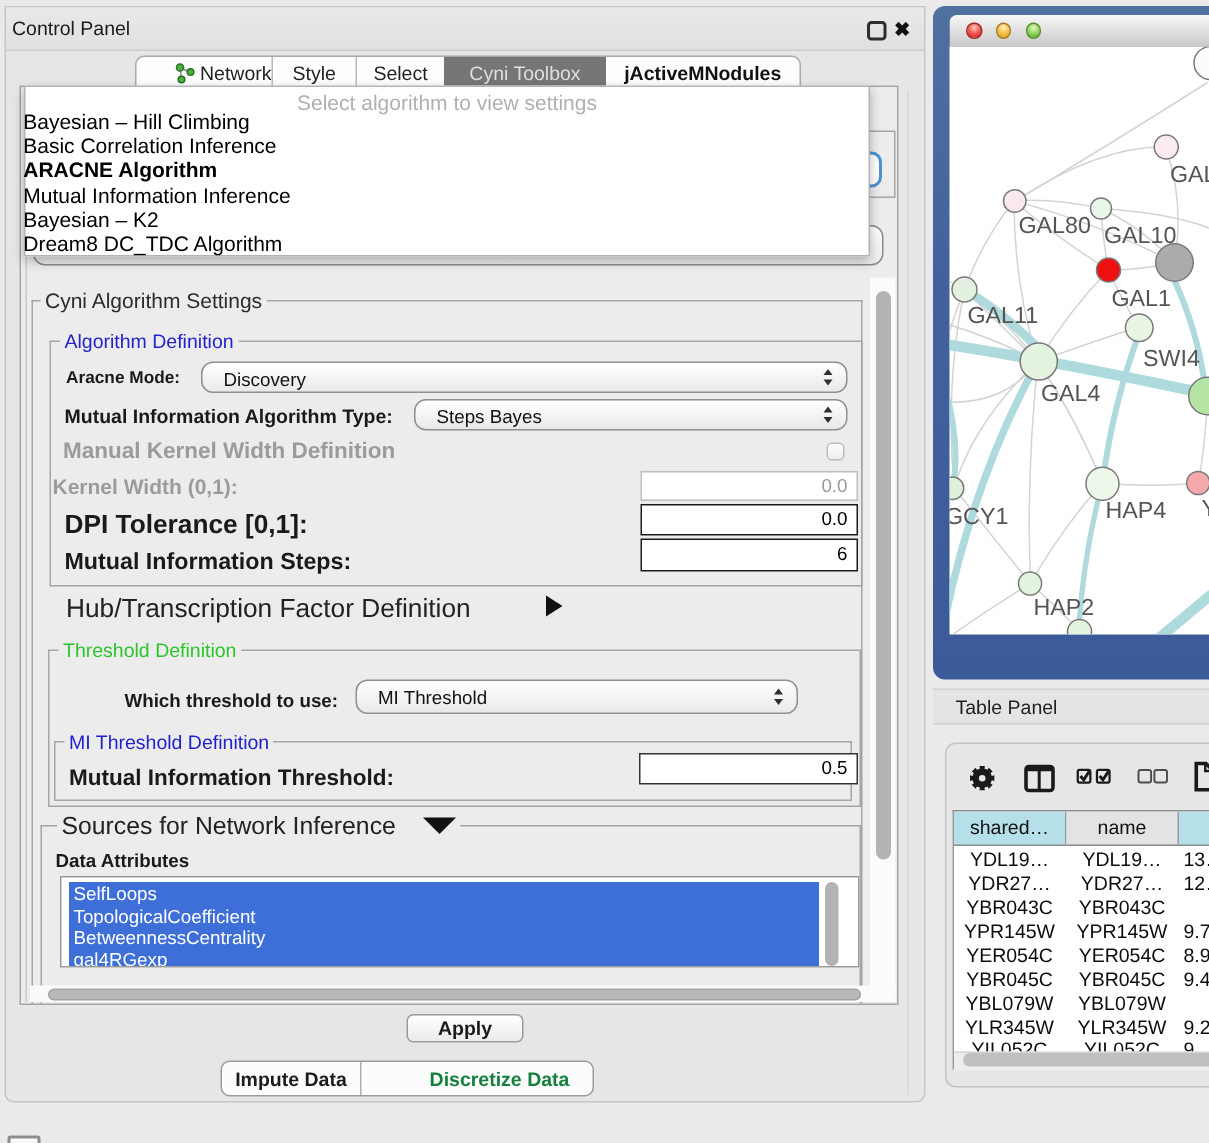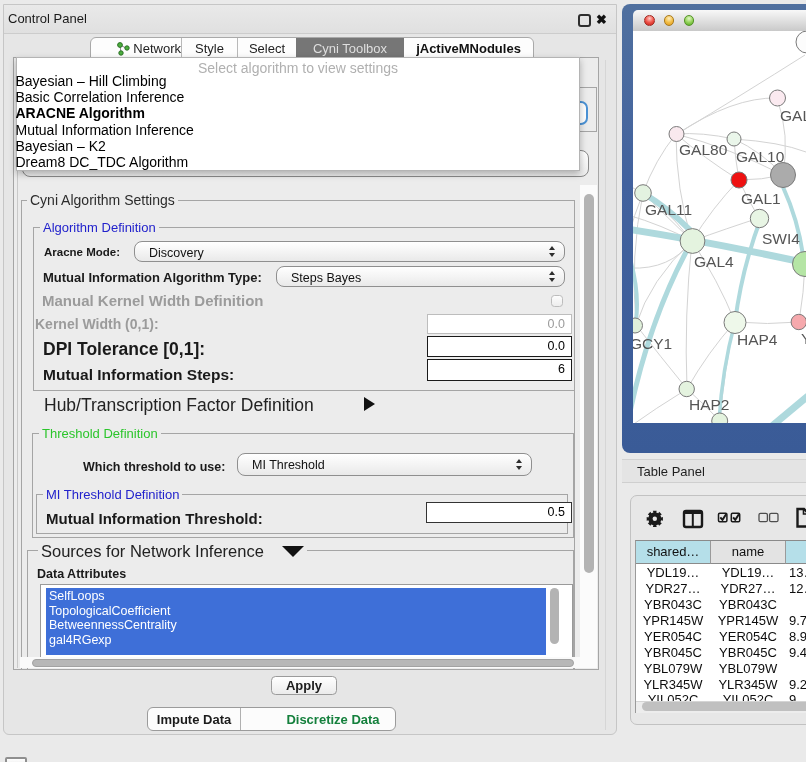--- a/index.html
+++ b/index.html
@@ -126,21 +126,21 @@
   <div class="field" style="left:426px;top:502px;width:146px;height:21px;border:1px solid #333;color:#000;">0.5</div>
 
   <div class="group" style="left:27px;top:550px;width:545px;height:118px;border-bottom:none;">
     <div class="gtitle" style="left:10px;color:#222;font-size:16.5px;top:-10px;line-height:20px;">Sources for Network Inference
       <span style="display:inline-block;width:0;height:0;border-left:11px solid transparent;
       border-right:11px solid transparent;border-top:11px solid #111;vertical-align:0px;margin-left:14px;"></span>
     </div>
   </div>
   <div class="lbl b" style="left:37px;top:567px;">Data Attributes</div>
 
-  <div class="abs" style="left:40px;top:584px;width:533px;height:84px;background:#fff;
+  <div class="abs" style="left:40px;top:584px;width:533px;height:61px;background:#fff;
        border:1px solid #9a9a9a;box-sizing:border-box;overflow:hidden;">
     <div class="abs" style="left:5px;top:3px;width:500px;height:67px;background:#3e6fd8;"></div>
     <div class="abs" style="left:8px;top:4px;font-size:12.5px;color:#fff;line-height:14.5px;white-space:nowrap;">
       SelfLoops<br>TopologicalCoefficient<br>BetweennessCentrality<br>gal4RGexp</div>
     <div class="abs" style="left:509px;top:3px;width:9px;height:56px;background:#b3b3b3;border-radius:4.5px;"></div>
   </div>
 
   <div class="abs" style="left:20px;top:657px;width:577px;height:11px;background:#fafafa;"></div>
   <div class="abs" style="left:32px;top:659px;width:542px;height:8px;background:#b7b7b7;
        border:1px solid #a2a2a2;border-radius:4.5px;box-sizing:border-box;"></div>
@@ -154,21 +154,21 @@
     <div style="position:absolute;left:-1.5px;top:15px;font-size:14px;color:#000;line-height:16.2px;white-space:nowrap;">
       Bayesian – Hill Climbing<br>
       Basic Correlation Inference<br>
       <span style="font-weight:bold;">ARACNE Algorithm</span><br>
       Mutual Information Inference<br>
       Bayesian – K2<br>
       Dream8 DC_TDC Algorithm
     </div>
   </div>
 
-  <div class="abs" style="left:271px;top:676px;width:66px;height:19px;border:1px solid #9b9b9b;
+  <div class="abs" style="left:271px;top:676px;width:78px;height:19px;border:1px solid #9b9b9b;
        border-radius:4.5px;background:linear-gradient(#ffffff,#ebebeb);box-sizing:border-box;
        font-size:13px;font-weight:bold;color:#1c1c1c;text-align:center;line-height:17px;">Apply</div>
   <div class="abs" style="left:147px;top:707px;height:22px;display:flex;border:1px solid #9b9b9b;
        border-radius:6px;overflow:hidden;background:#fcfcfc;">
     <div style="width:92px;display:flex;align-items:center;justify-content:center;font-size:13px;font-weight:bold;color:#1c1c1c;">Impute Data</div>
     <div style="width:124px;display:flex;align-items:center;justify-content:center;font-size:13px;font-weight:bold;color:#15803d;border-left:1px solid #b0b0b0;padding-left:30px;">Discretize Data</div>
   </div>
 
   <div class="abs" style="left:622px;top:4px;width:190px;height:449px;
        background:linear-gradient(180deg,#50709f 0%,#42629e 40%,#3a5b97 100%);

